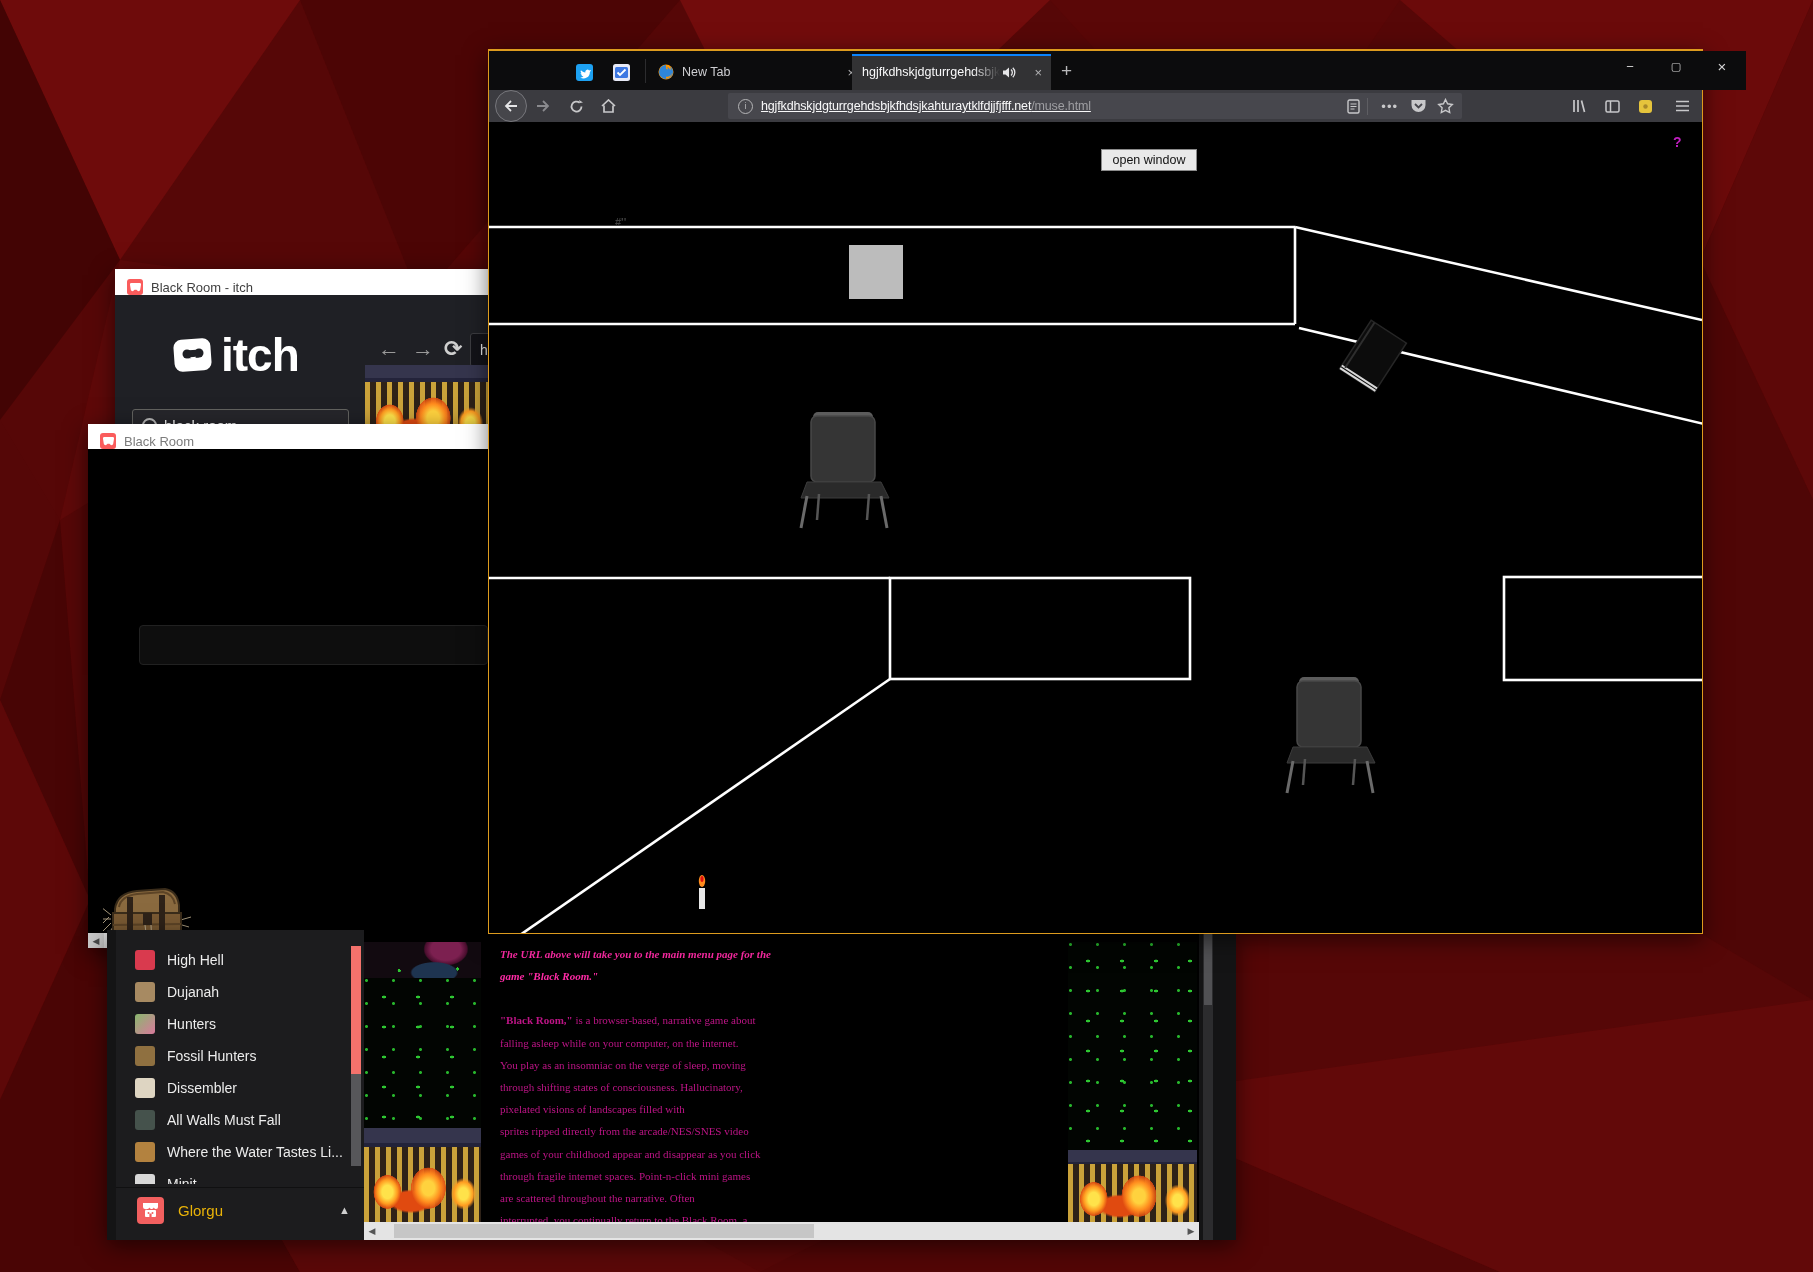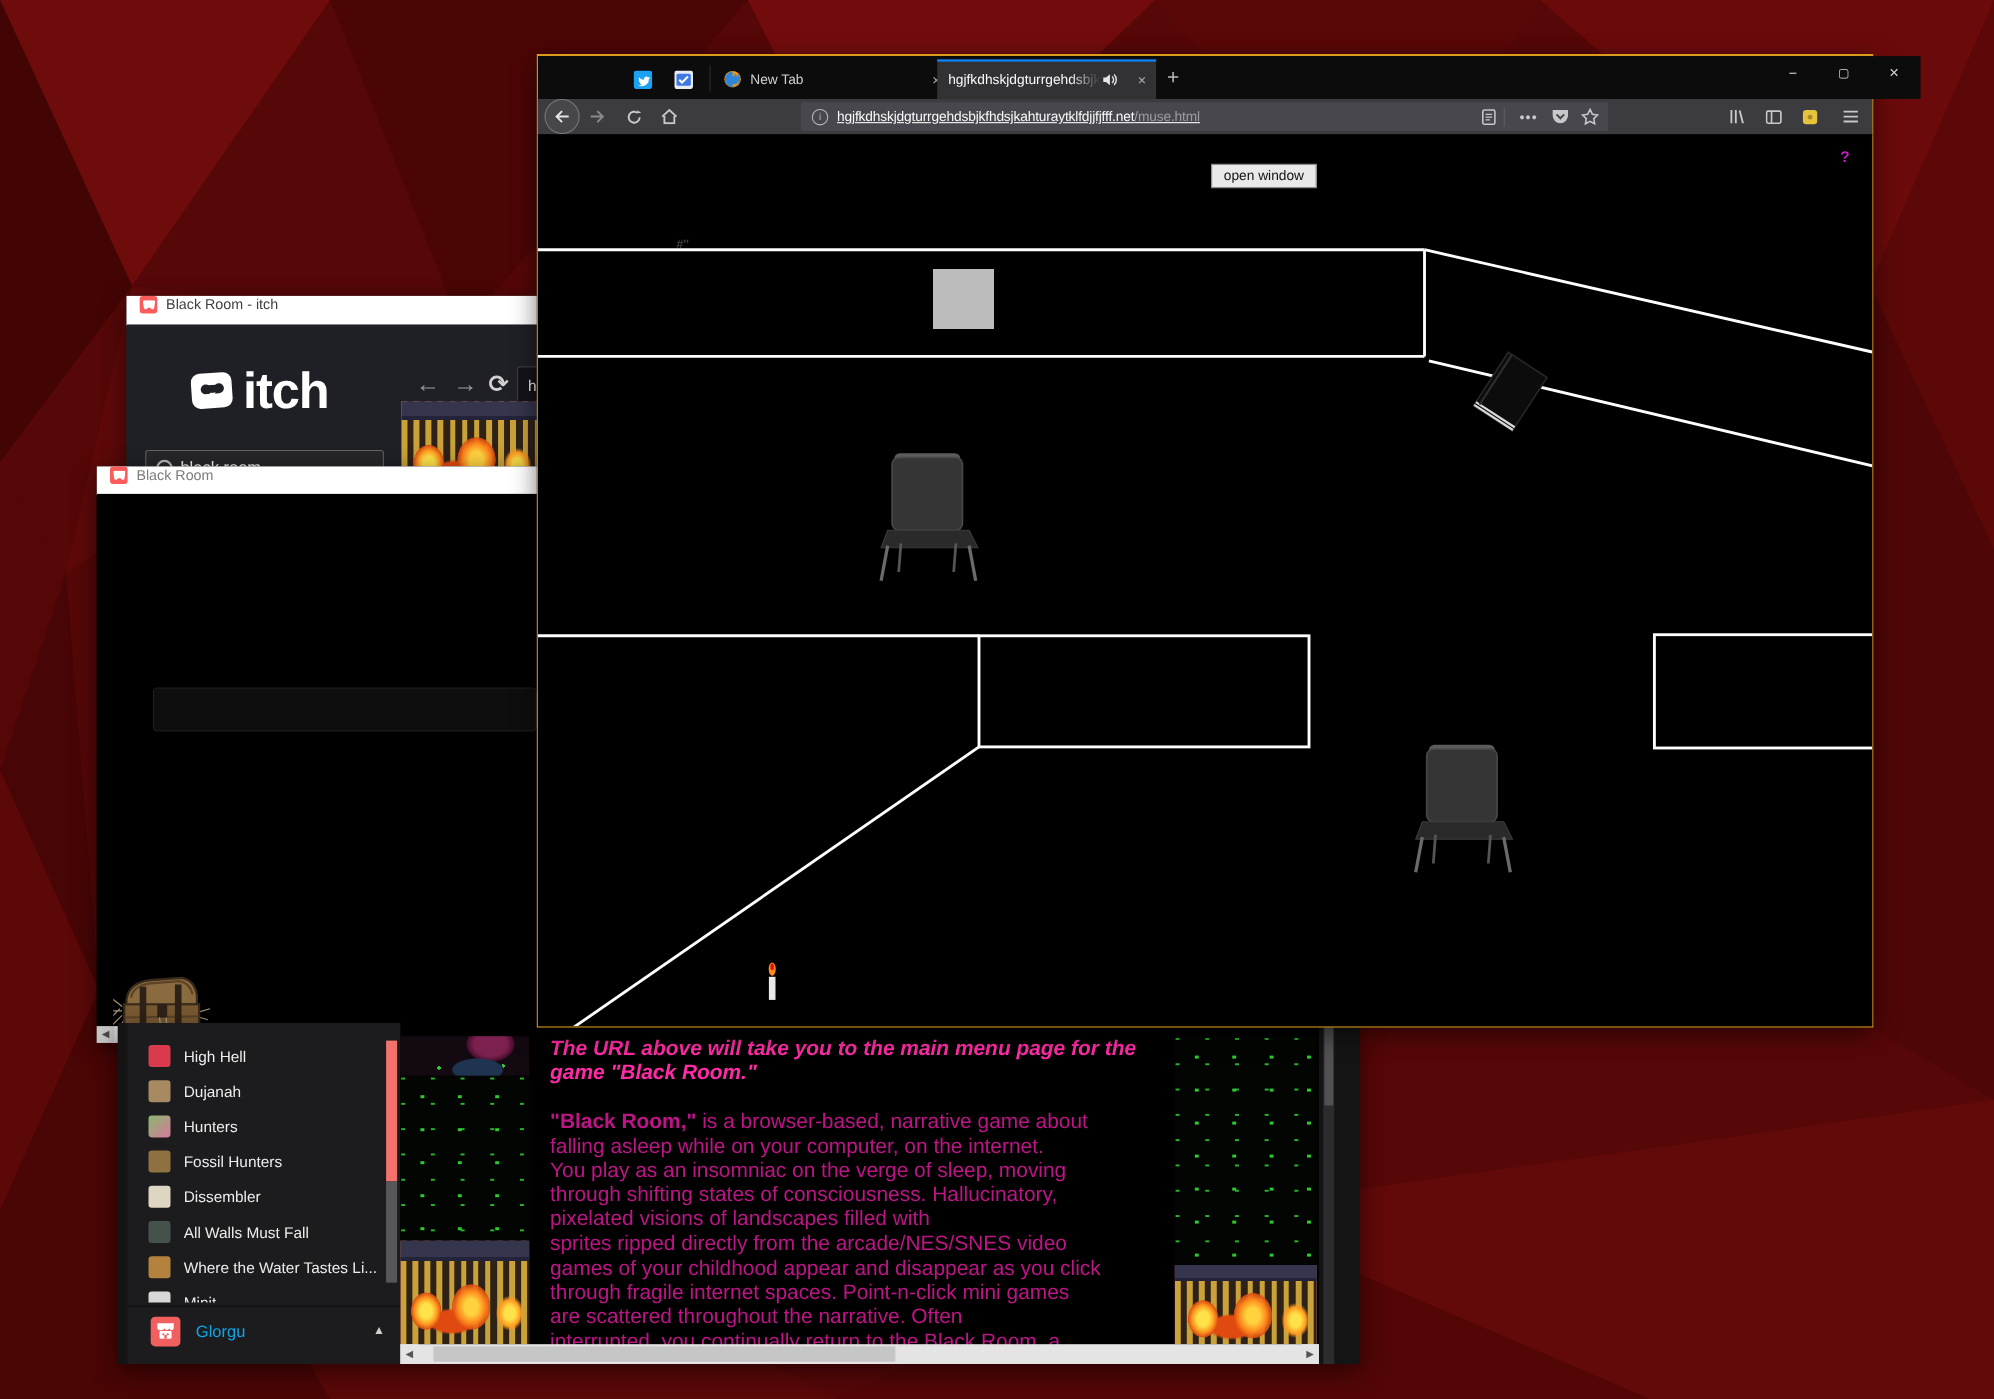--- a/index.html
+++ b/index.html
@@ -4,21 +4,21 @@
 <style>
   html,body{margin:0;padding:0;background:#2a0202;}
   body{width:1813px;height:1272px;position:relative;overflow:hidden;
        font-family:"Liberation Sans","DejaVu Sans",sans-serif;}
   .abs{position:absolute;}
   
   #desktop{left:0;top:0;width:1813px;height:1272px;}
   
   .win{position:absolute;box-shadow:0 6px 22px rgba(0,0,0,.55);}
   .titlebar{position:absolute;left:0;top:0;right:0;height:26px;background:#ffffff;
-            display:flex;align-items:flex-start;border-bottom:1px solid #d7d7d7;}
+            display:flex;align-items:flex-end;border-bottom:1px solid #d7d7d7;}
   .titlebar .t-ic{width:16px;height:16px;border-radius:3px;background:#fa5c5c;margin:0 8px 0 12px;
                   display:flex;align-items:center;justify-content:center;flex:0 0 auto;}
   .titlebar .t-tx{font-size:13px;}
   
   #win-a{left:115px;top:269px;width:620px;height:400px;background:#1f2025;}
   #win-a .t-tx{color:#3f3f3f;}
   .itch-logo{position:absolute;left:58px;top:33px;display:flex;align-items:center;}
   .itch-logo .big-ic{width:40px;height:36px;}
   .itch-logo .big-tx{color:#ffffff;font-weight:bold;font-size:46px;letter-spacing:-1px;margin-left:8px;}
   .nav-ar{position:absolute;top:41px;color:#9a9a9a;font-size:22px;line-height:26px;}
@@ -49,21 +49,21 @@
   .g-row{height:32px;display:flex;align-items:center;}
   .g-ic{width:20px;height:20px;border-radius:3px;margin:0 12px 0 19px;flex:0 0 auto;}
   .g-lb{color:#ececec;font-size:14px;white-space:nowrap;}
   .sb-scroll{position:absolute;right:3px;top:0;width:10px;height:254px;}
   .sb-thumb-salmon{position:absolute;left:0;top:16px;width:10px;height:128px;background:#f4726c;}
   .sb-thumb-gray{position:absolute;left:0;top:144px;width:10px;height:92px;background:#57575a;}
   .user-row{position:absolute;left:0;bottom:8px;width:248px;height:44px;display:flex;align-items:center;
             border-top:1px solid #101011;}
   .user-ic{width:27px;height:27px;border-radius:4px;background:#f25f5f;margin:0 14px 0 21px;
            display:flex;align-items:center;justify-content:center;}
-  .user-lb{color:#0ea5e9;font-size:15px;}
+  .user-lb{color:#eab308;font-size:15px;}
   .user-ch{position:absolute;right:14px;color:#cfcfcf;font-size:11px;}
   .centerpane{position:absolute;left:257px;top:0;width:835px;height:310px;background:#000;}
   .art{position:absolute;}
   .art-stars{background-color:#020502;
      background-image:radial-gradient(#2ec832 1.7px,transparent 1.8px),radial-gradient(#27b52c 1.5px,transparent 1.6px);
      background-size:34px 30px,27px 23px;background-position:3px 4px,16px 14px;}
   .art-fire{background:
      radial-gradient(18px 22px at 20% 68%,#ffe24a 0 30%,#ff9b20 55%,rgba(224,74,16,.9) 75%,transparent 78%),
      radial-gradient(22px 26px at 55% 64%,#ffd23e 0 28%,#ff8c1e 55%,rgba(224,74,16,.85) 78%,transparent 80%),
      radial-gradient(16px 20px at 85% 70%,#ffe24a 0 30%,#ff9b20 60%,transparent 80%),
@@ -72,21 +72,21 @@
      repeating-linear-gradient(90deg,#caa23a 0 5px,#2e2218 5px 11px) ,#8c1f6e;
      background-repeat:no-repeat,no-repeat,no-repeat,no-repeat,no-repeat,repeat;
      background-size:auto,auto,auto,auto,100% 100%,100% 26%;
      background-position:0 0,0 0,0 0,0 0,0 0,0 22%;}
   .art-monster{background:
      radial-gradient(40px 18px at 60% 85%,#1e3450 0 55%,transparent 60%),
      radial-gradient(30px 22px at 70% 20%,#7c2050 0 50%,#4a0e2e 70%,transparent 75%),
      radial-gradient(3px 3px at 30% 80%,#2ec832 0 50%,transparent 55%),
      radial-gradient(3px 3px at 80% 75%,#2ec832 0 50%,transparent 55%),#120a10;}
   .desc{position:absolute;left:136px;top:13px;width:570px;
-        font-family:Liberation Sans, sans-serif;font-size:19px;line-height:22.2px;
+        font-family:Liberation Serif, serif;font-size:11px;line-height:22.2px;
         white-space:pre;}
   .desc .l1{color:#ff2ba6;font-weight:bold;font-style:italic;}
   .desc .l2{color:#bd1486;}
   .desc .sp{height:22px;}
   .hscroll-lib{position:absolute;left:0;bottom:0;width:835px;height:18px;background:#e4e4e4;}
   .hscroll-lib .thumb{position:absolute;left:30px;top:2px;width:420px;height:14px;background:#c6c6c6;}
   .hscroll-lib .sc-ar{background:#e4e4e4;height:18px;color:#555;}
   .vscroll-lib{position:absolute;left:1096px;top:0;width:10px;height:310px;background:#2c2c2e;}
   .vscroll-lib .thumb{position:absolute;left:1px;top:3px;width:8px;height:72px;background:#515154;}
   .rightpanel{position:absolute;left:1106px;top:0;width:215px;height:310px;background:#202021;}

